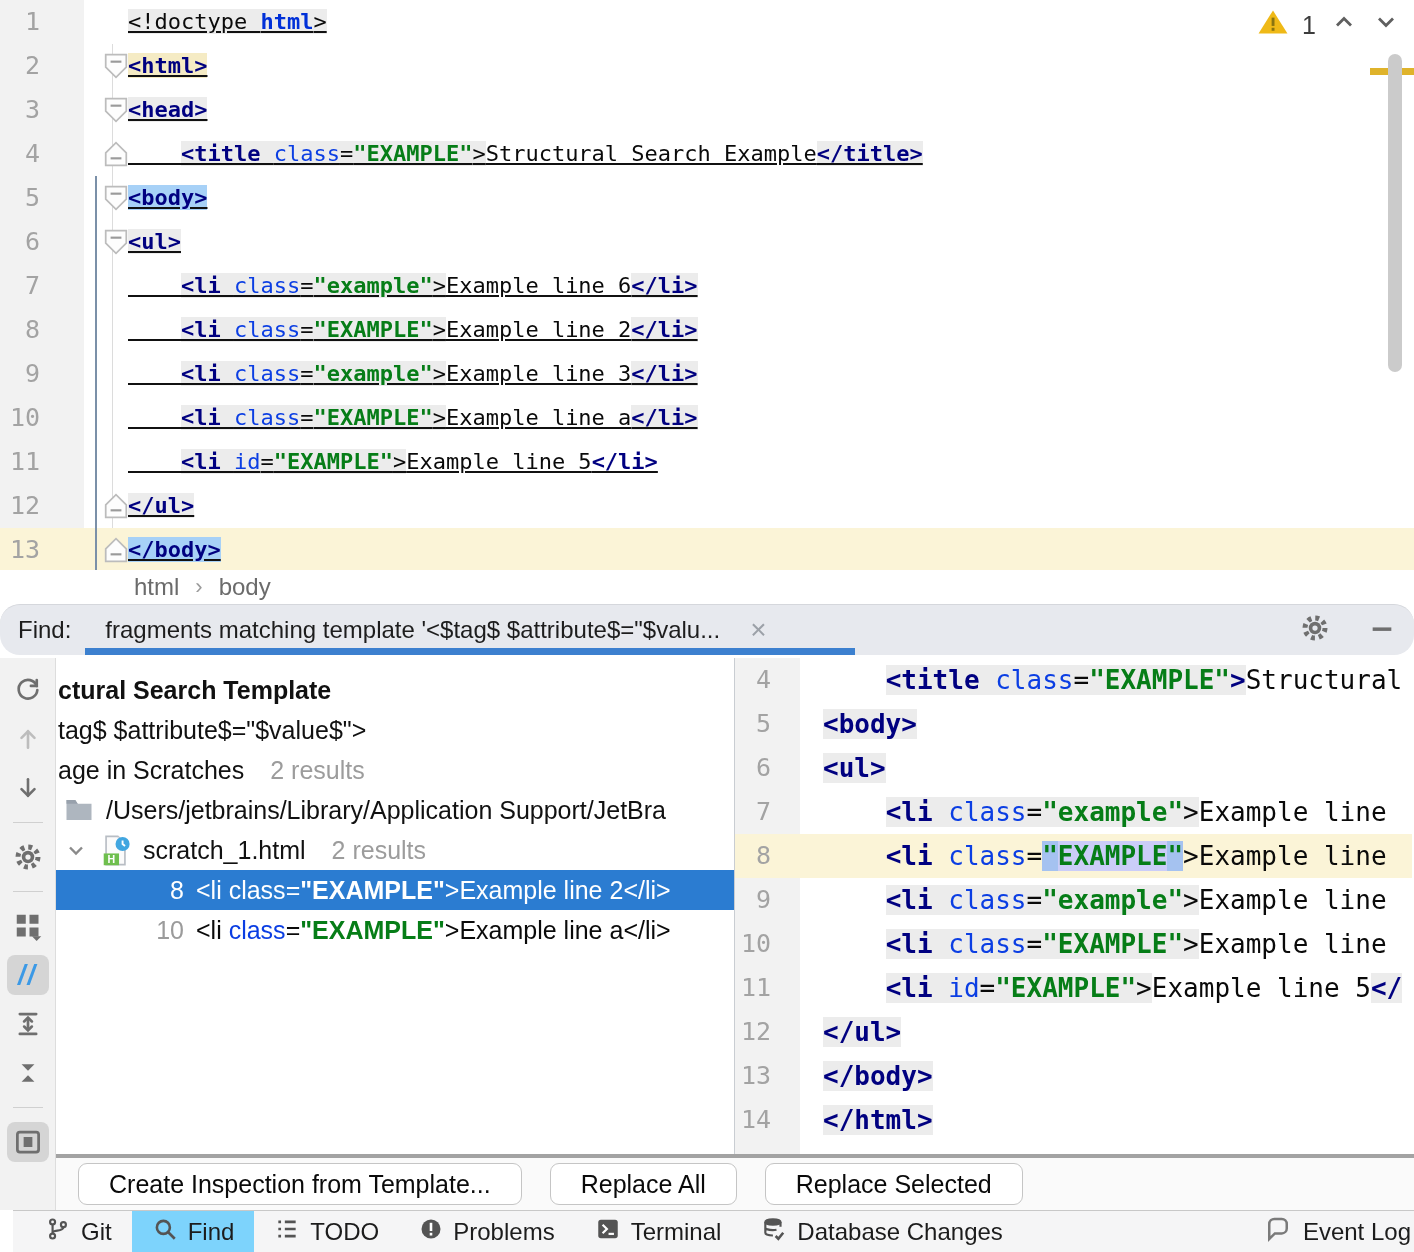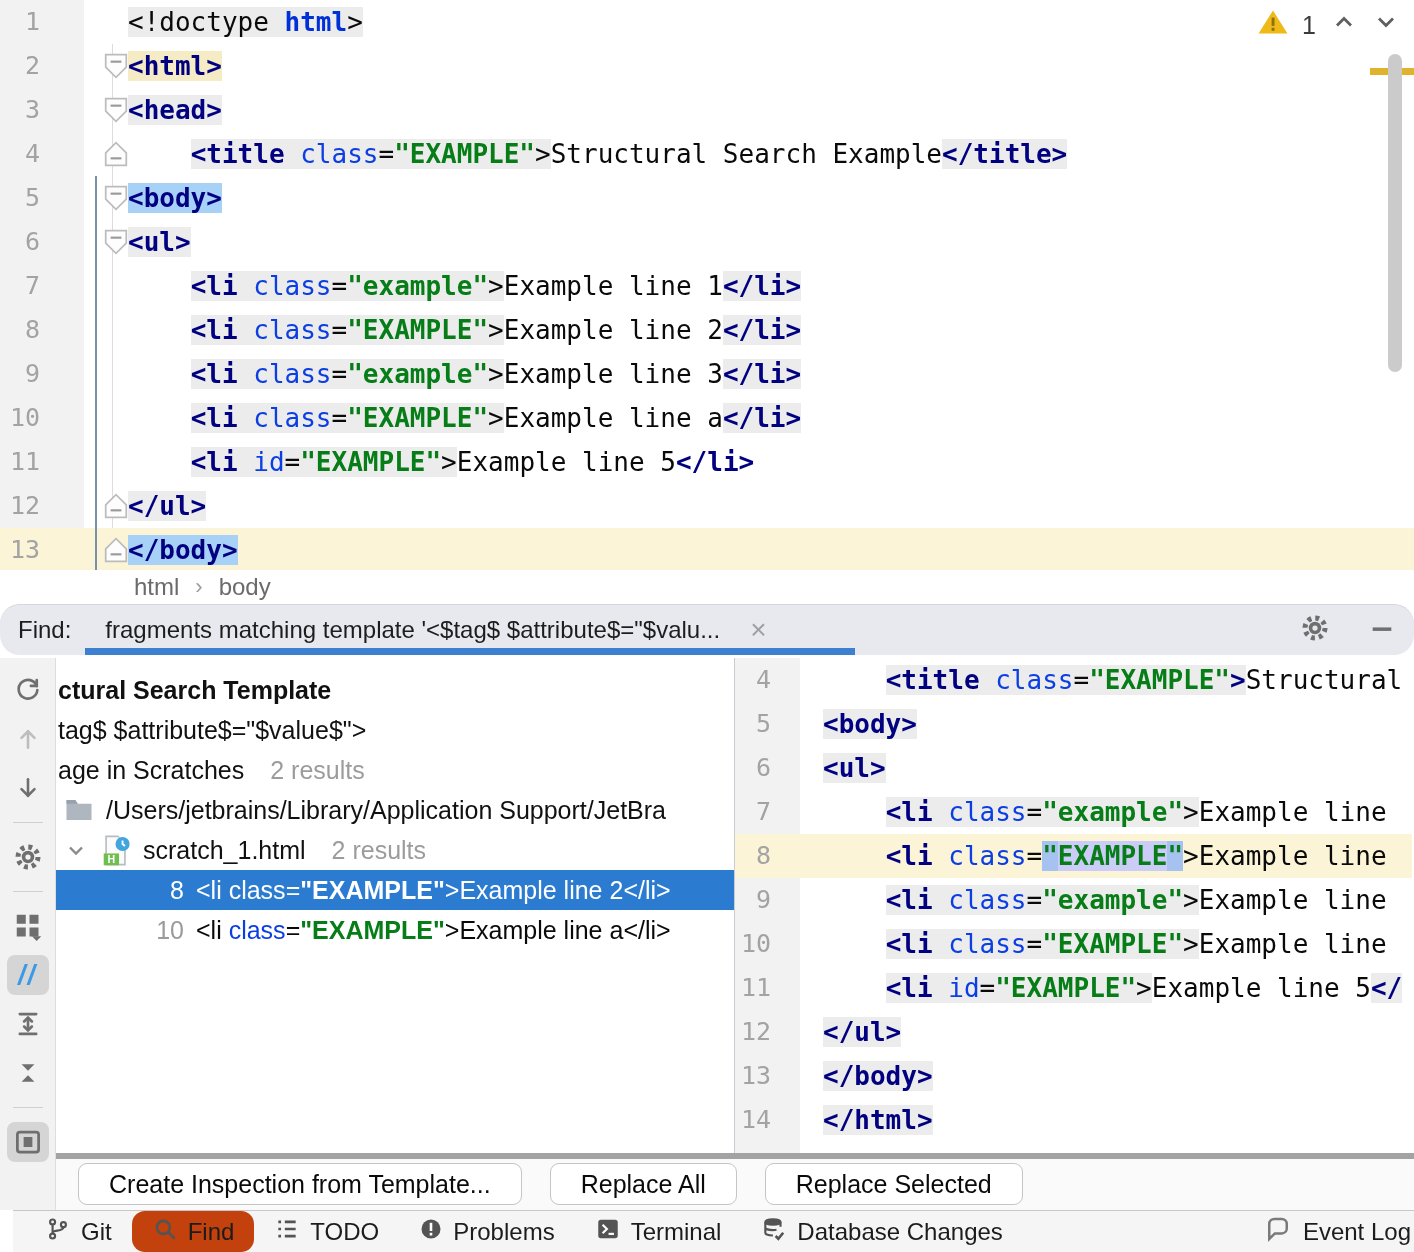--- a/index.html
+++ b/index.html
@@ -10,21 +10,21 @@
   .gutter-bg{position:absolute;left:0;top:0;width:84px;height:570px;background:#F2F2F2;}
   .scopeline{position:absolute;left:95px;top:176px;width:2px;height:394px;background:#7B90A8;}
   .foldline{position:absolute;left:112px;top:44px;width:1px;height:520px;background:#DCDCDC;}
   .lines{position:absolute;left:0;top:0;width:100%;}
   .line{position:relative;display:flex;height:44px;line-height:44px;}
   .line.cur{background:#FBF4D7;}
   .ln{flex:none;width:40px;text-align:right;color:#A3A3A3;
       font-family:"DejaVu Sans Mono",monospace;font-size:25px;}
   .foldcol{flex:none;width:88px;position:relative;}
   .foldcol svg{position:absolute;right:0px;top:9px;}
-  .code{white-space:pre;font-family:"DejaVu Sans Mono",monospace;font-size:26px;}
+  .code{white-space:pre;font-family:"DejaVu Sans Mono",monospace;font-size:22px;text-decoration:underline;}
   .c-tag{color:#000080;font-weight:bold;}
   .c-kw{color:#0030D8;font-weight:bold;}
   .c-attr{color:#0B3EE3;}
   .c-val{color:#067D17;font-weight:bold;}
   .c-txt{color:#0A0A0A;}
   .b-m{background:#ECECEC;}
   .b-y{background:#F5EBC4;}
   .b-b{background:#A7D1F7;}
   .b-s{background:#CBCDF8;}
   .b-se{background:#A5C2F0;}
@@ -67,30 +67,30 @@
   .trow.sel .mn{color:#fff;}
   .mcode{font-size:25px;}
   .preview{flex:none;width:678px;border-left:1px solid #C9CDD2;box-sizing:border-box;
       position:relative;overflow:hidden;background:#fff;}
   .pgutter{position:absolute;left:0;top:0;width:65px;height:500px;background:#F2F2F2;}
   .pline{position:relative;display:flex;height:44px;line-height:44px;}
   .pline.cur{background:#FBF4D7;}
   .pn{flex:none;width:36px;text-align:right;color:#A3A3A3;font-family:"DejaVu Sans Mono",monospace;font-size:25px;}
   .pcode{margin-left:52px;white-space:pre;font-family:"DejaVu Sans Mono",monospace;font-size:26px;}
   
-  .button-row{height:52px;border-top:6px solid #a3a3a3;background:#FAFAFA;display:flex;align-items:center;
+  .button-row{height:52px;border-top:4px solid #a3a3a3;background:#FAFAFA;display:flex;align-items:center;
       gap:28px;padding-left:22px;}
   .btn{background:#fff;border:1px solid #C5C5C5;border-radius:9px;font-size:25px;height:42px;
       padding:0 30px;display:flex;align-items:center;font-family:"Liberation Sans",sans-serif;color:#0a0a0a;}
   
   .status-bar{position:absolute;left:13px;top:1210px;width:1414px;height:42px;background:#F5F5F6;
       border-top:1px solid #C8C8C8;box-sizing:border-box;display:flex;align-items:stretch;
       font-size:24px;color:#1c1c1c;padding-left:12px;}
   .sitem{display:flex;align-items:center;gap:10px;padding:0 20px;}
-  .sitem.active{background:#c2410c;border-radius:13px;}
+  .sitem.active{background:#7dd3fc;}
   .sright{margin-left:auto;padding-right:16px;}
 </style>
 </head>
 <body>
 
 <div id="app">
 
   <div class="editor-top">
     <div class="gutter-bg"></div>
     <div class="foldline"></div>
@@ -146,21 +146,21 @@
             <svg width="24" height="26" viewBox="0 0 22 24">
               <polygon points="1.5,1.5 20.5,1.5 20.5,13 11,22.5 1.5,13" fill="#FDFDFD" stroke="#BCBCBC" stroke-width="1.6"></polygon>
               <path d="M6 8h10" stroke="#9a9a9a" stroke-width="2"></path>
             </svg>
           </span>
           <span class="code"><span class="c-tag b-m">&lt;ul&gt;</span></span>
         </div>
         <div class="line">
           <span class="ln">7</span>
           <span class="foldcol"></span>
-          <span class="code"><span class="c-txt">    </span><span class="c-tag b-m">&lt;li </span><span class="c-attr b-m">class</span><span class="c-txt b-m">=</span><span class="c-val b-m">"example"</span><span class="c-txt b-m">&gt;</span><span class="c-txt">Example line 1</span><span class="c-tag b-m">&lt;/li&gt;</span></span>
+          <span class="code"><span class="c-txt">    </span><span class="c-tag b-m">&lt;li </span><span class="c-attr b-m">class</span><span class="c-txt b-m">=</span><span class="c-val b-m">"example"</span><span class="c-txt b-m">&gt;</span><span class="c-txt">Example line 6</span><span class="c-tag b-m">&lt;/li&gt;</span></span>
         </div>
         <div class="line">
           <span class="ln">8</span>
           <span class="foldcol"></span>
           <span class="code"><span class="c-txt">    </span><span class="c-tag b-m">&lt;li </span><span class="c-attr b-m">class</span><span class="c-txt b-m">=</span><span class="c-val b-m">"EXAMPLE"</span><span class="c-txt b-m">&gt;</span><span class="c-txt">Example line 2</span><span class="c-tag b-m">&lt;/li&gt;</span></span>
         </div>
         <div class="line">
           <span class="ln">9</span>
           <span class="foldcol"></span>
           <span class="code"><span class="c-txt">    </span><span class="c-tag b-m">&lt;li </span><span class="c-attr b-m">class</span><span class="c-txt b-m">=</span><span class="c-val b-m">"example"</span><span class="c-txt b-m">&gt;</span><span class="c-txt">Example line 3</span><span class="c-tag b-m">&lt;/li&gt;</span></span>

